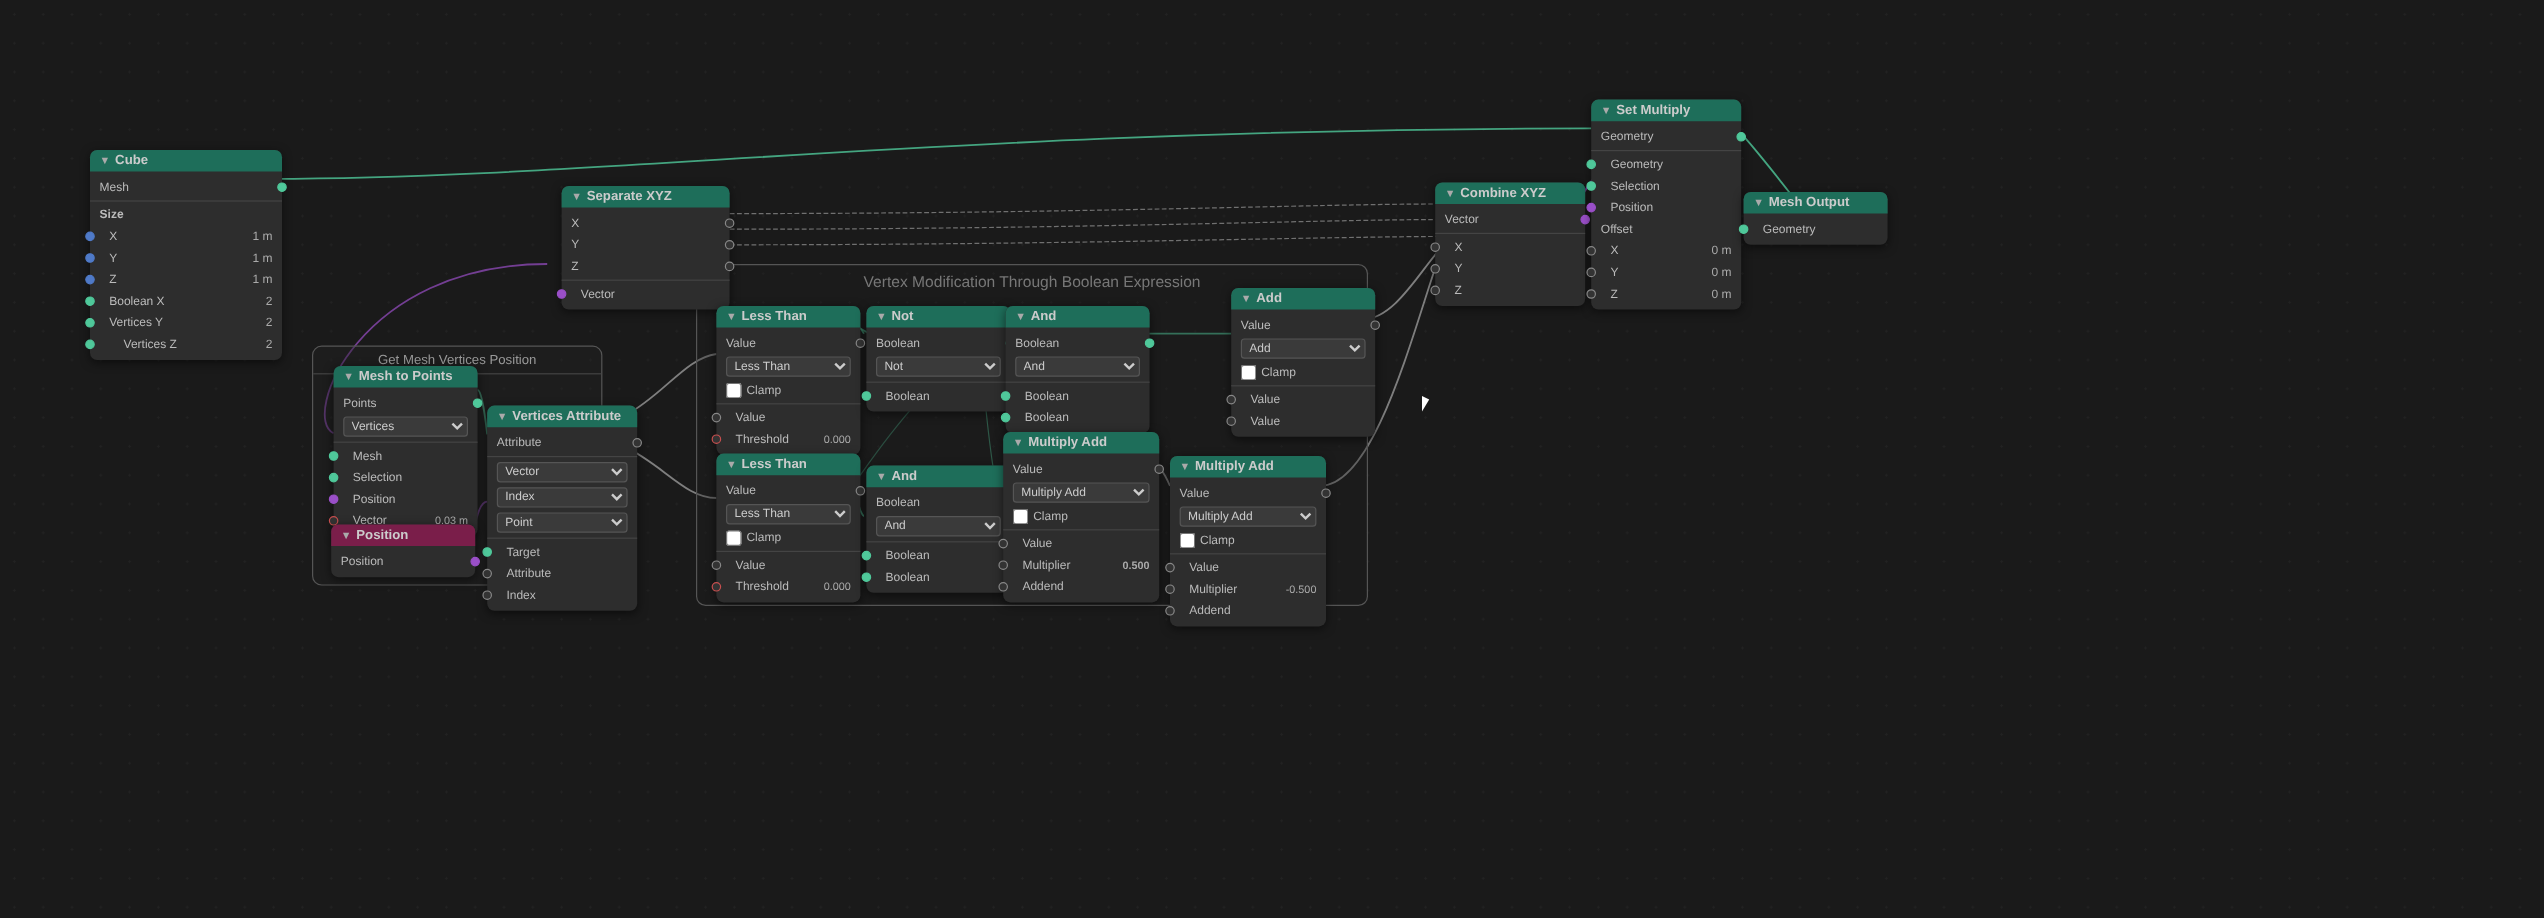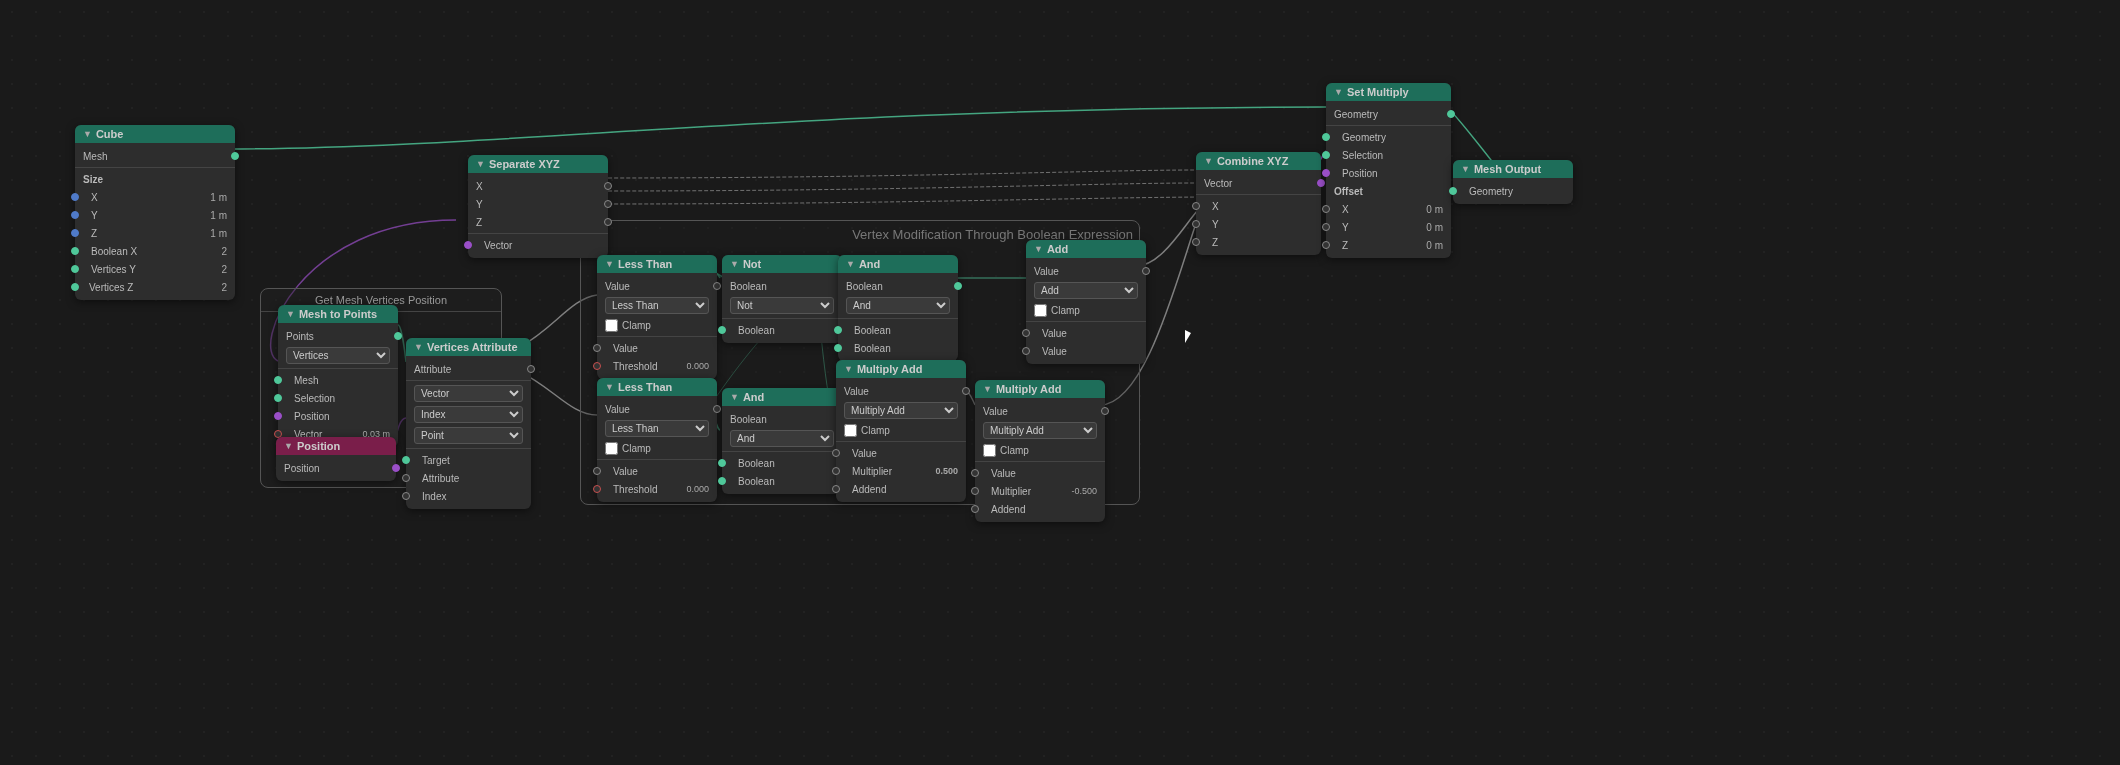--- a/index.html
+++ b/index.html
@@ -202,21 +202,21 @@
 
   <div style="
     position: absolute;
     left: 580px; top: 220px;
     width: 560px; height: 285px;
     border: 1.5px solid #555;
     border-radius: 8px;
     background: rgba(30,30,30,0.3);
   ">
     <div style="
-      text-align: right;
+      text-align: center;
       padding: 6px;
       font-size: 13px;
       color: #777;
     ">Vertex Modification Through Boolean Expression</div>
   </div>
 
   <div class="node" style="left:75px; top:125px; width:160px;">
     <div class="node-header header-teal">
       <span class="arrow">▼</span>
       <span>Cube</span>
@@ -250,21 +250,21 @@
         <span class="node-label" style="margin-left:8px;">Boolean X</span>
         <span class="node-label" style="color:#aaa;">2</span>
       </div>
       <div class="node-row socket-row">
         <span class="socket left green"></span>
         <span class="node-label" style="margin-left:8px;">Vertices Y</span>
         <span class="node-label" style="color:#aaa;">2</span>
       </div>
       <div class="node-row socket-row">
         <span class="socket left green"></span>
-        <span class="node-label" style="margin-left:6px;">Vertices Z</span>
+        <span class="node-label" style="margin-left:20px;">Vertices Z</span>
         <span class="node-label" style="color:#aaa;">2</span>
       </div>
     </div>
   </div>
 
   <div class="node" style="left:468px; top:155px; width:140px;">
     <div class="node-header header-teal">
       <span class="arrow">▼</span>
       <span>Separate XYZ</span>
     </div>
@@ -645,21 +645,21 @@
       </div>
       <div class="node-row socket-row">
         <span class="socket left green"></span>
         <span class="node-label" style="margin-left:8px;">Selection</span>
       </div>
       <div class="node-row socket-row">
         <span class="socket left purple"></span>
         <span class="node-label" style="margin-left:8px;">Position</span>
       </div>
       <div class="node-row">
-        <span class="node-label" style="font-weight:bold;">Offset</span>
+        <span class="node-label" style="font-weight:normal;">Offset</span>
       </div>
       <div class="node-row socket-row">
         <span class="socket left gray"></span>
         <span class="node-label" style="margin-left:8px;">X</span>
         <span class="node-label" style="color:#aaa;">0 m</span>
       </div>
       <div class="node-row socket-row">
         <span class="socket left gray"></span>
         <span class="node-label" style="margin-left:8px;">Y</span>
         <span class="node-label" style="color:#aaa;">0 m</span>

